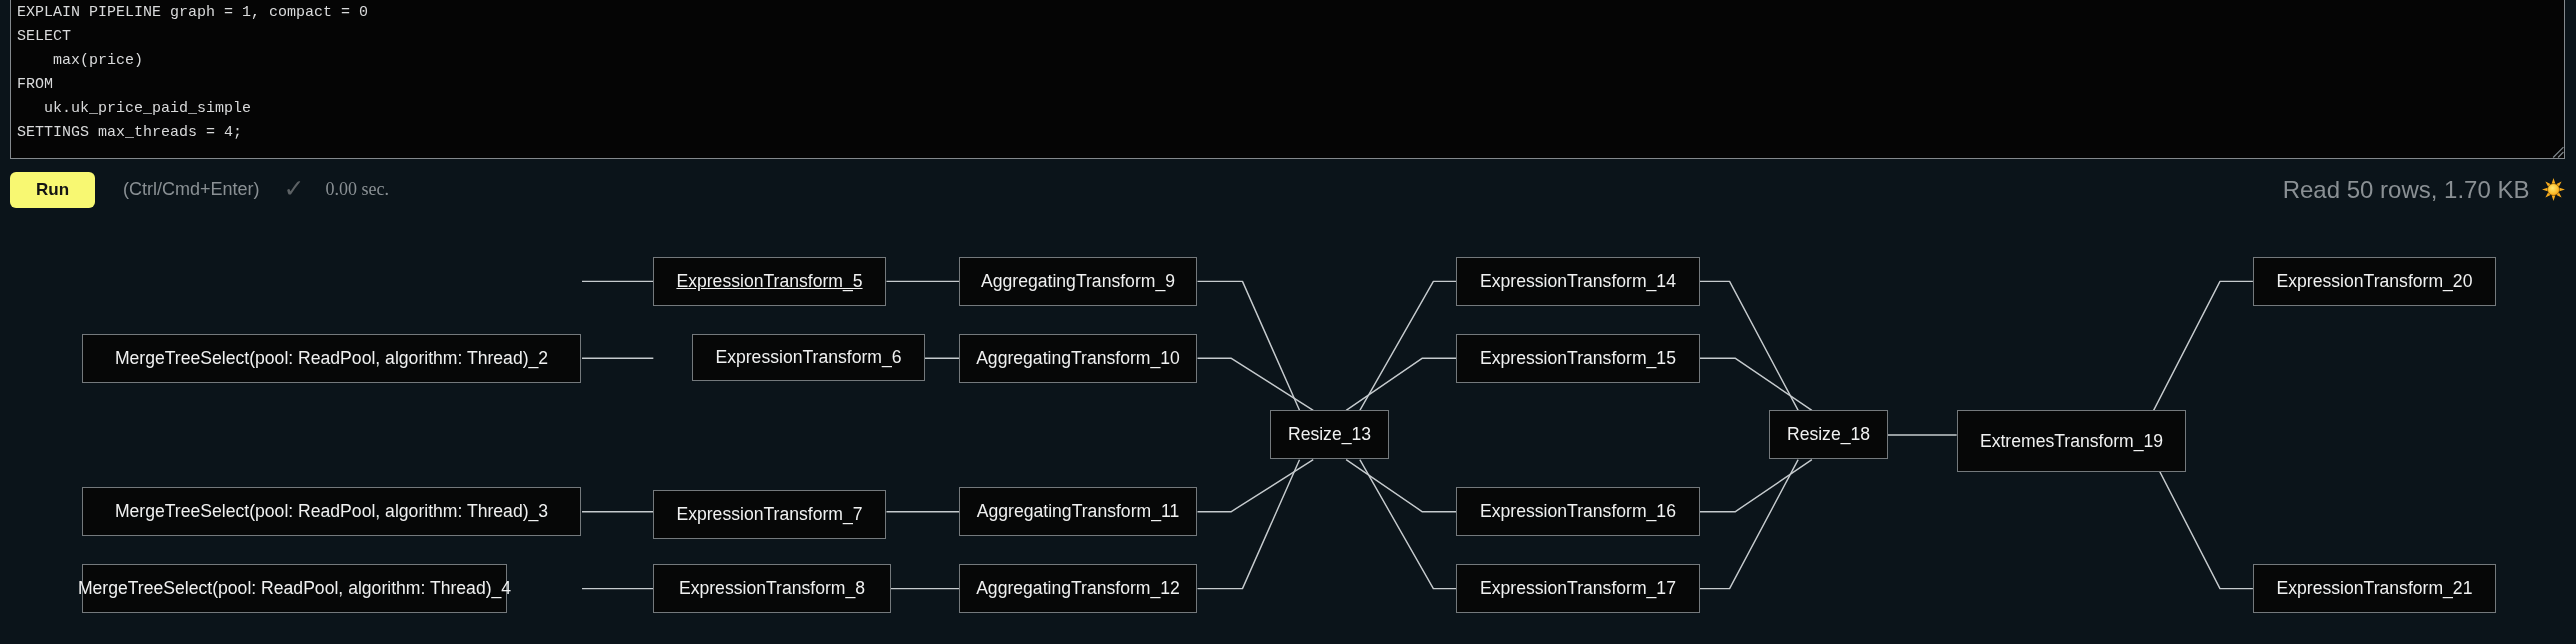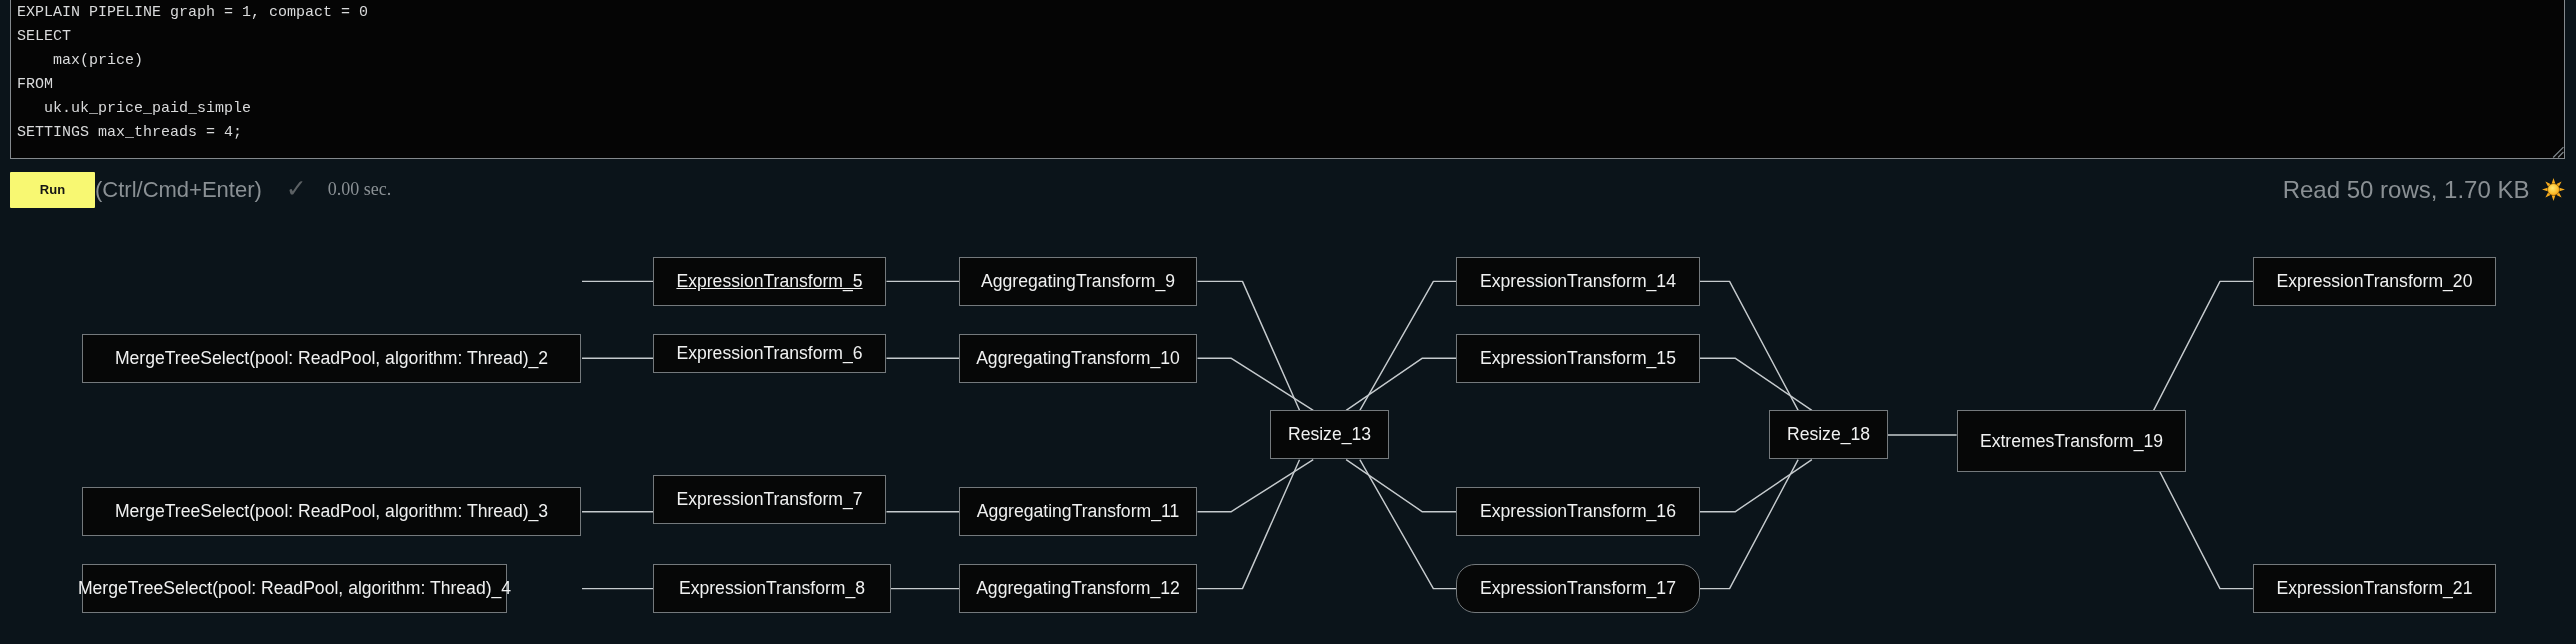--- a/index.html
+++ b/index.html
@@ -28,25 +28,25 @@
   }
   .grip{position:absolute;left:2551px;top:146px;}
   
   .toolbar{
     position:absolute;left:10px;top:171px;width:2556px;height:37px;
     display:flex;align-items:center;
   }
   .run-btn{
     width:85px;height:36px;flex:0 0 auto;
     background:var(--run-bg);color:var(--run-text);
-    border:none;border-radius:1px;
+    border:none;border-radius:6px;
     font-family:"Liberation Sans", sans-serif;
-    font-size:13px;font-weight:700;cursor:pointer;
+    font-size:17px;font-weight:700;cursor:pointer;
   }
-  .shortcut{color:var(--muted-text);font-size:22px;}
+  .shortcut{margin-left:28px;color:var(--muted-text);font-size:18px;}
   .check{margin-left:24px;color:var(--check-color);font-size:25px;font-weight:400;transform:translateY(-1.1px);}
   .elapsed{margin-left:21px;color:var(--muted-text);font-size:18px;font-family:Liberation Serif, serif;}
   .stats{margin-left:auto;color:var(--muted-text);font-size:24px;}
   .sun{margin-left:11.5px;flex:0 0 auto;cursor:pointer;}
   
   #graph{position:absolute;left:0;top:0;width:2576px;height:644px;}
   #edge-layer{position:absolute;left:0;top:0;}
   #edge-layer polyline{fill:none;stroke:var(--edge-color);stroke-width:2.6;stroke-linejoin:round;}
   .node{
     position:absolute;box-sizing:border-box;
@@ -122,30 +122,30 @@
       <polyline points="3098,933 3162,933 3302,838"></polyline>
       <polyline points="3098,1073 3152,1073 3277,838"></polyline>
       <polyline points="3440,793 3566,793"></polyline>
       <polyline points="3925,748 4046,513 4106,513"></polyline>
       <polyline points="3925,838 4046,1073 4106,1073"></polyline>
     </svg>
     <div class="node" style="left: 82px; top: 334px; width: 499px; height: 49px;">MergeTreeSelect(pool: ReadPool, algorithm: Thread)_2</div>
     <div class="node" style="left: 82px; top: 487px; width: 499px; height: 49px;">MergeTreeSelect(pool: ReadPool, algorithm: Thread)_3</div>
     <div class="node" style="left: 82px; top: 564px; width: 425px; height: 49px;">MergeTreeSelect(pool: ReadPool, algorithm: Thread)_4</div>
     <div class="node" style="left: 653px; top: 257px; width: 233px; height: 49px; text-decoration: underline;">ExpressionTransform_5</div>
-    <div class="node" style="left: 653px; top: 334px; width: 233px; height: 39px;">ExpressionTransform_6</div>
-    <div class="node" style="left: 653px; top: 475px; width: 233px; height: 49px;">ExpressionTransform_7</div>
+    <div class="node" style="left: 692px; top: 334px; width: 233px; height: 47px;">ExpressionTransform_6</div>
+    <div class="node" style="left: 653px; top: 490px; width: 233px; height: 49px;">ExpressionTransform_7</div>
     <div class="node" style="left: 653px; top: 564px; width: 238px; height: 49px;">ExpressionTransform_8</div>
     <div class="node" style="left: 959px; top: 257px; width: 238px; height: 49px;">AggregatingTransform_9</div>
     <div class="node" style="left: 959px; top: 334px; width: 238px; height: 49px;">AggregatingTransform_10</div>
     <div class="node" style="left: 959px; top: 487px; width: 238px; height: 49px;">AggregatingTransform_11</div>
     <div class="node" style="left: 959px; top: 564px; width: 238px; height: 49px;">AggregatingTransform_12</div>
     <div class="node" style="left: 1270px; top: 410px; width: 119px; height: 49px;">Resize_13</div>
     <div class="node" style="left: 1456px; top: 257px; width: 244px; height: 49px;">ExpressionTransform_14</div>
     <div class="node" style="left: 1456px; top: 334px; width: 244px; height: 49px;">ExpressionTransform_15</div>
     <div class="node" style="left: 1456px; top: 487px; width: 244px; height: 49px;">ExpressionTransform_16</div>
-    <div class="node" style="left: 1456px; top: 564px; width: 244px; height: 49px; border-radius: 19px;">ExpressionTransform_17</div>
+    <div class="node" style="left: 1456px; top: 564px; width: 244px; height: 49px;">ExpressionTransform_17</div>
     <div class="node" style="left: 1769px; top: 410px; width: 119px; height: 49px;">Resize_18</div>
     <div class="node" style="left: 1957px; top: 410px; width: 229px; height: 62px;">ExtremesTransform_19</div>
     <div class="node" style="left: 2253px; top: 257px; width: 243px; height: 49px;">ExpressionTransform_20</div>
     <div class="node" style="left: 2253px; top: 564px; width: 243px; height: 49px;">ExpressionTransform_21</div>
   </div>
 
 
 </body></html>

